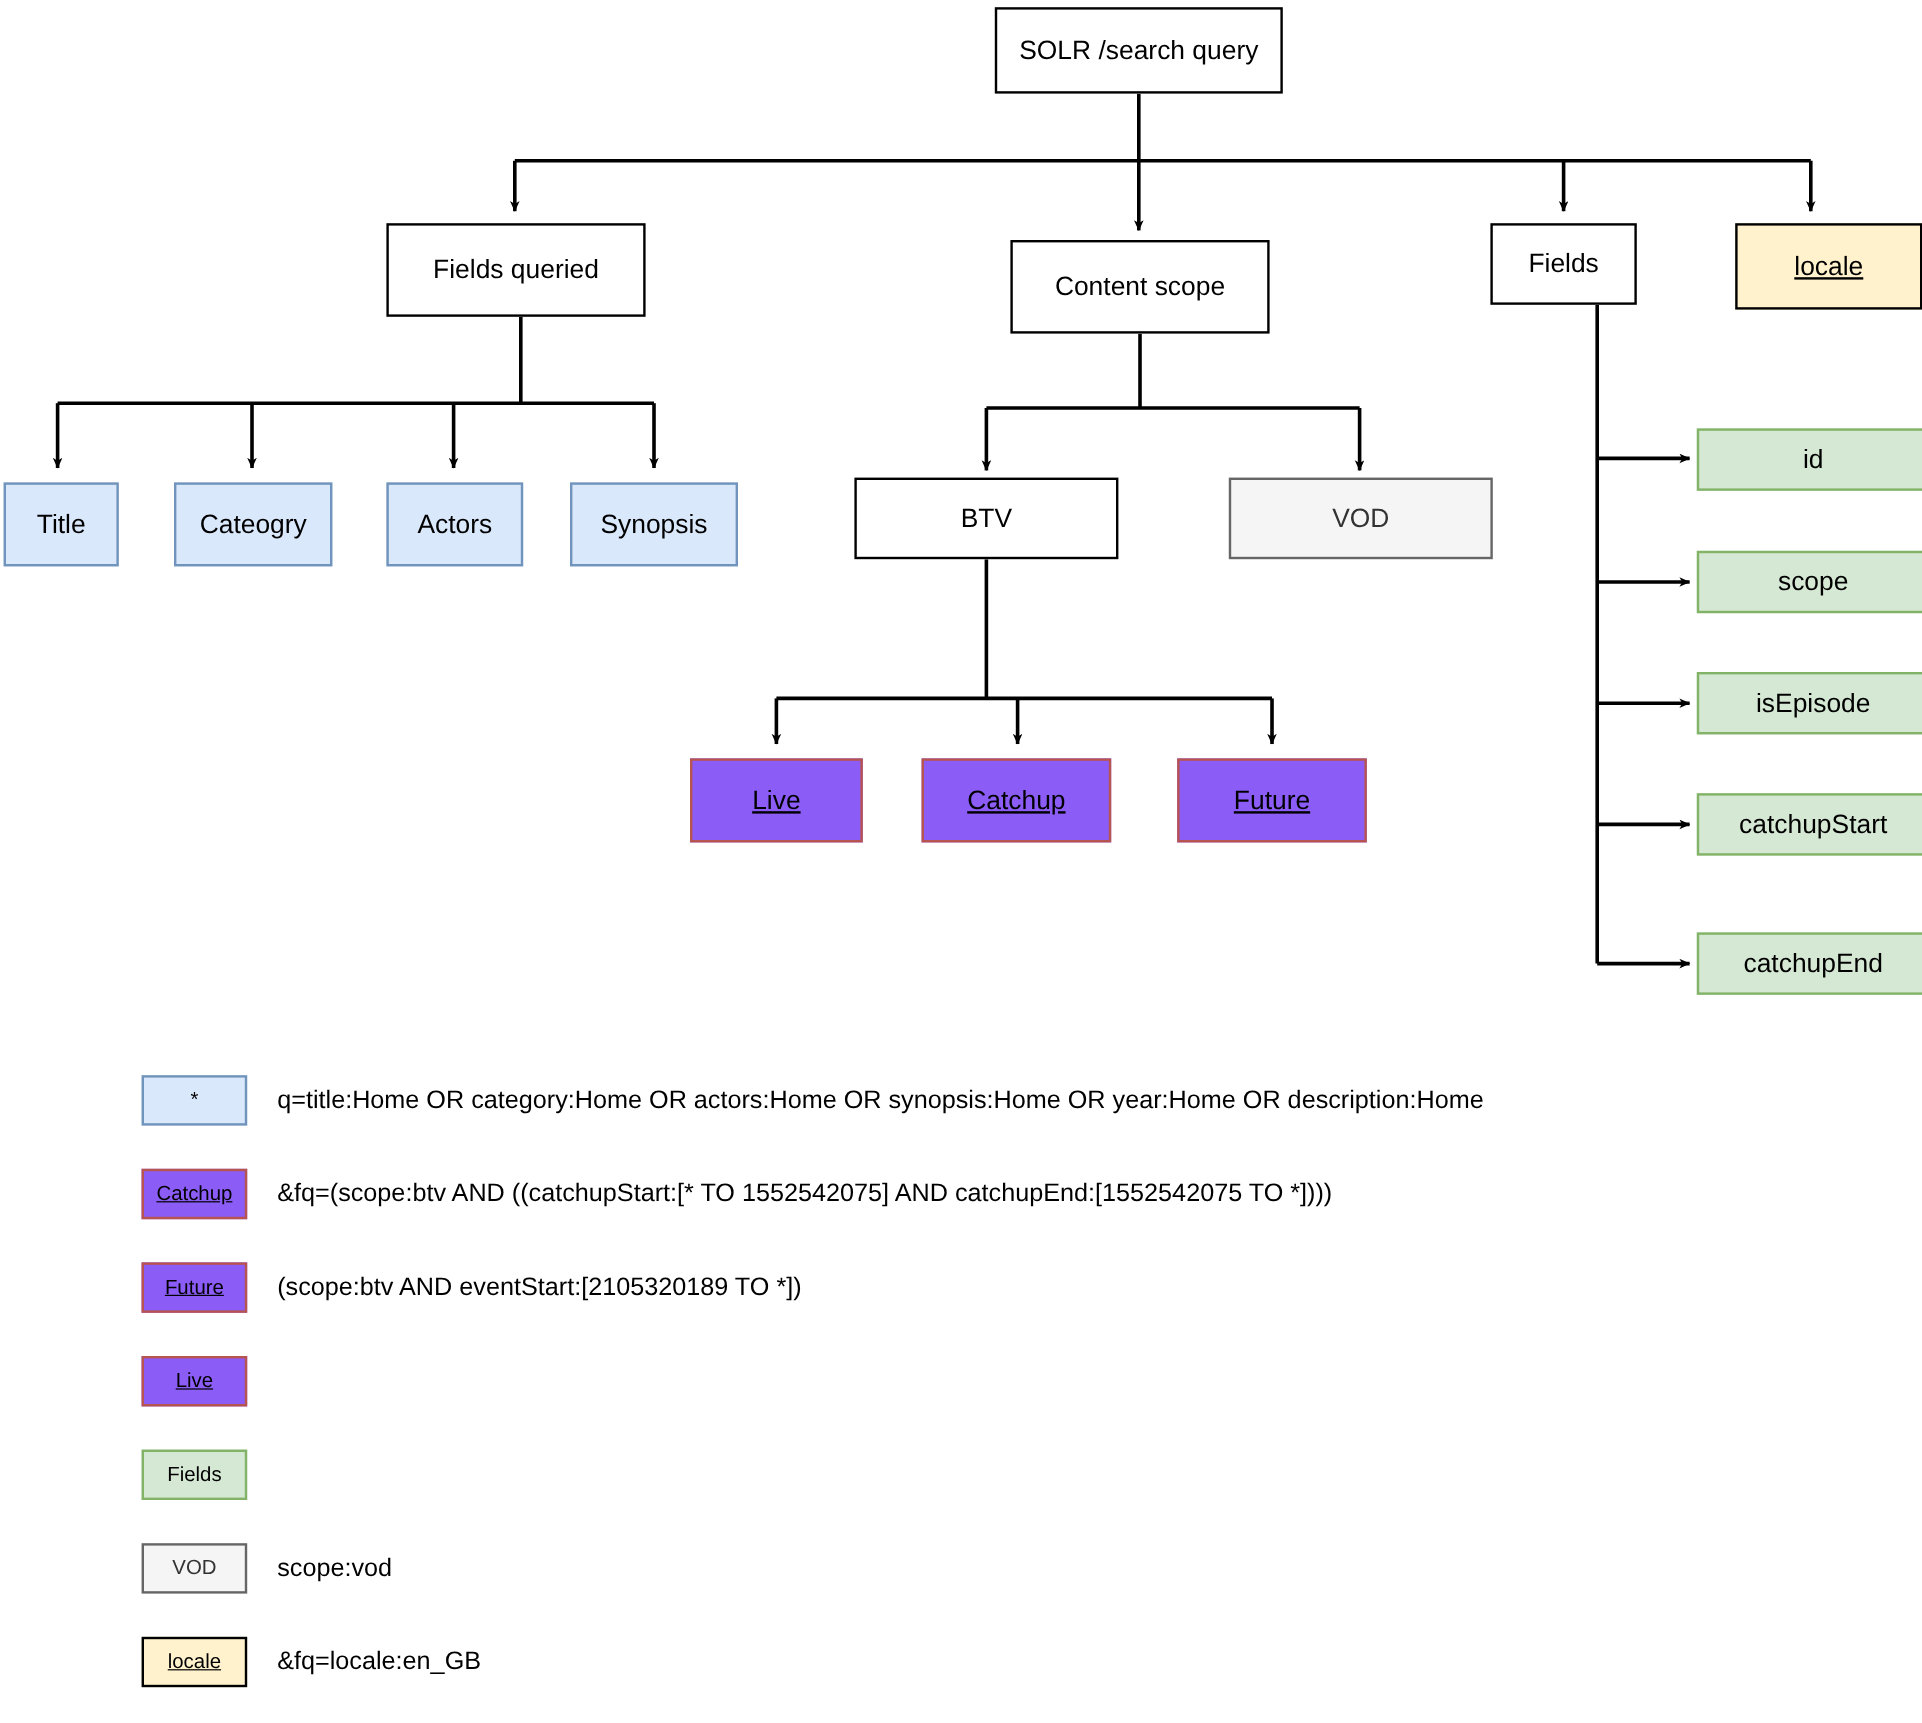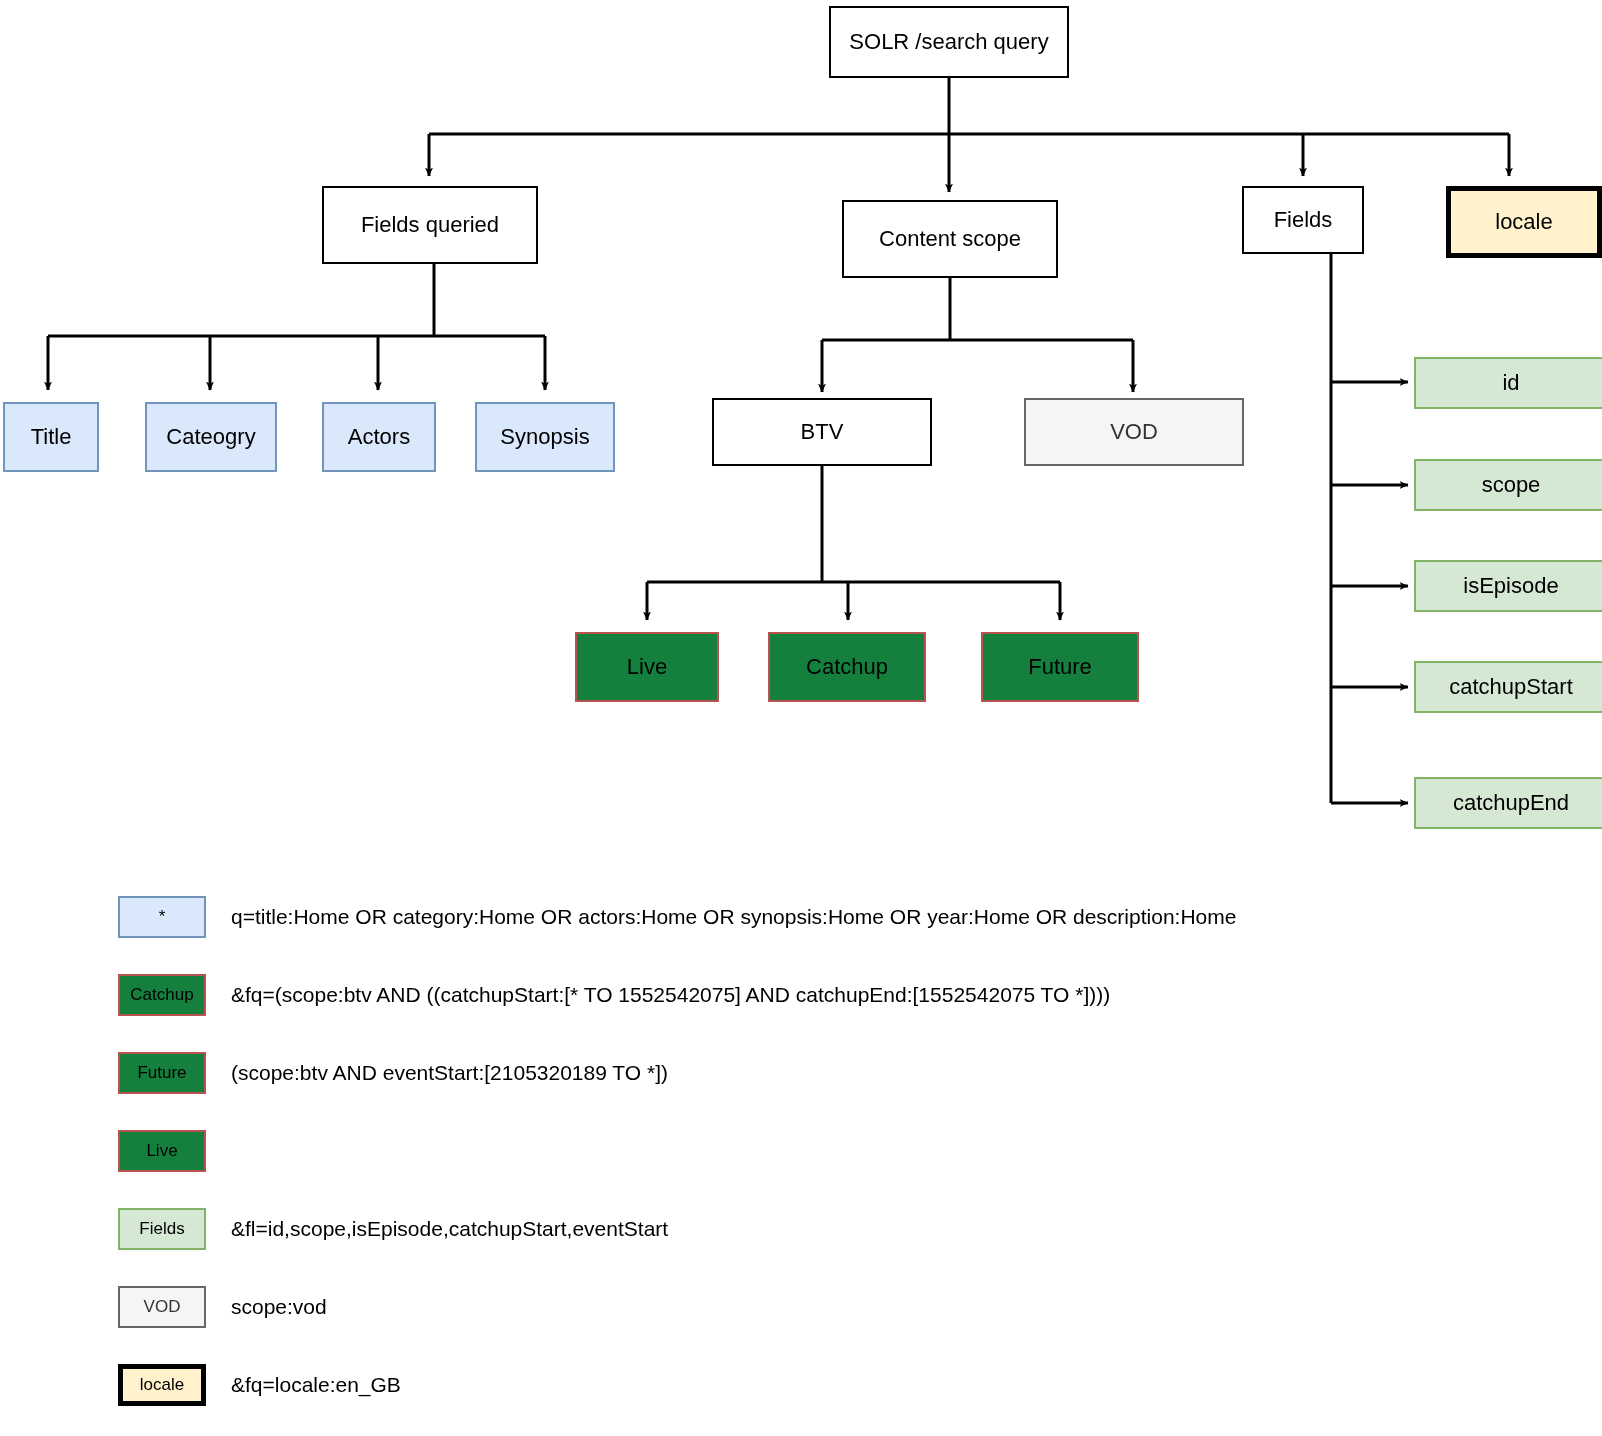--- a/index.html
+++ b/index.html
@@ -42,42 +42,44 @@
     color: #000000;
     font-size: 22px;
   }
   .n-blue {
     background: #dae8fc;
     border: 2px solid #7094bb;
     color: #000000;
     font-size: 22px;
   }
   .n-red {
-    background: #15803d;
+    background: #8b5cf6;
     border: 2px solid #b85450;
     color: #000000;
     font-size: 22px;
+    text-decoration: underline;
   }
   .n-green {
     background: #d5e8d4;
     border: 2px solid #82b366;
     color: #000000;
     font-size: 22px;
   }
   .n-gray {
     background: #f5f5f5;
     border: 2px solid #666666;
     color: #333333;
     font-size: 22px;
   }
   .n-yellow {
     background: #fff2cc;
-    border: 5px solid #000000;
-    color: #000000;
-    font-size: 22px;
+    border: 2px solid #000000;
+    color: #000000;
+    font-size: 22px;
+    text-decoration: underline;
   }
 
   
   #legend {
     position: absolute;
     left: 118px;
     top: 896px;
     width: 1400px;
   }
   .legend-row {
@@ -250,21 +252,20 @@
     <div class="legend-row">
       <div class="legend-swatch n-red">
         <span>Live</span>
       </div>
     </div>
 
     <div class="legend-row">
       <div class="legend-swatch n-green">
         <span>Fields</span>
       </div>
-      <div class="legend-text">&amp;fl=id,scope,isEpisode,catchupStart,eventStart</div>
     </div>
 
     <div class="legend-row">
       <div class="legend-swatch n-gray">
         <span>VOD</span>
       </div>
       <div class="legend-text">scope:vod</div>
     </div>
 
     <div class="legend-row">

